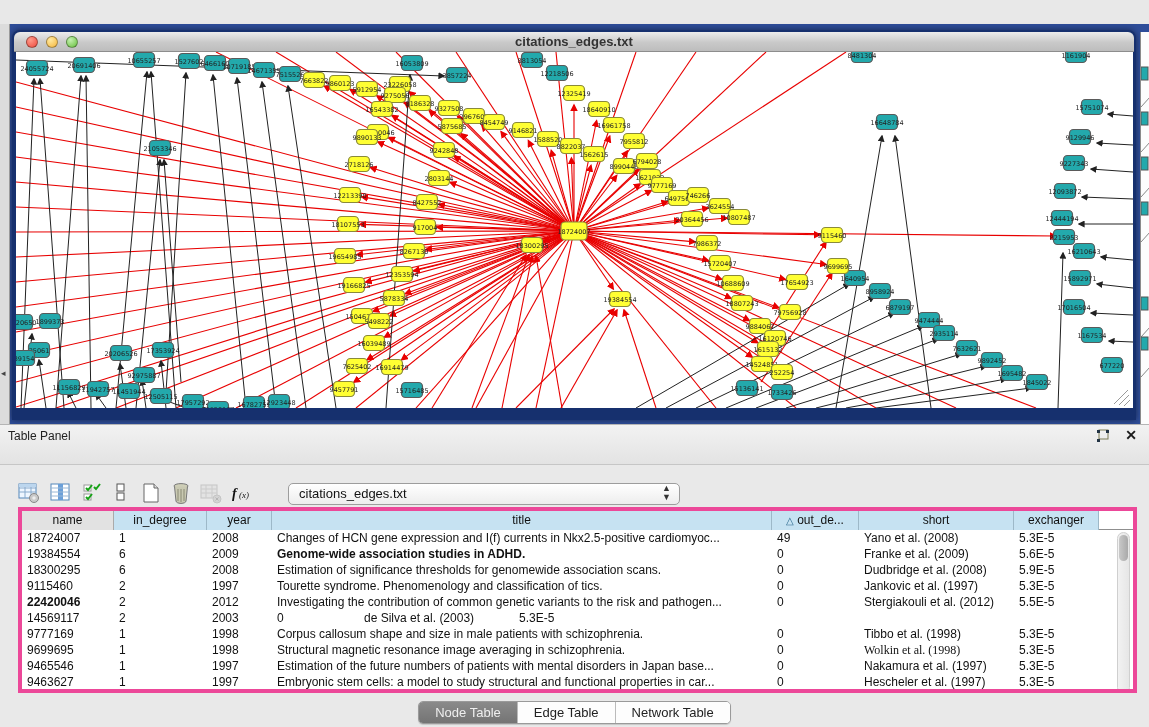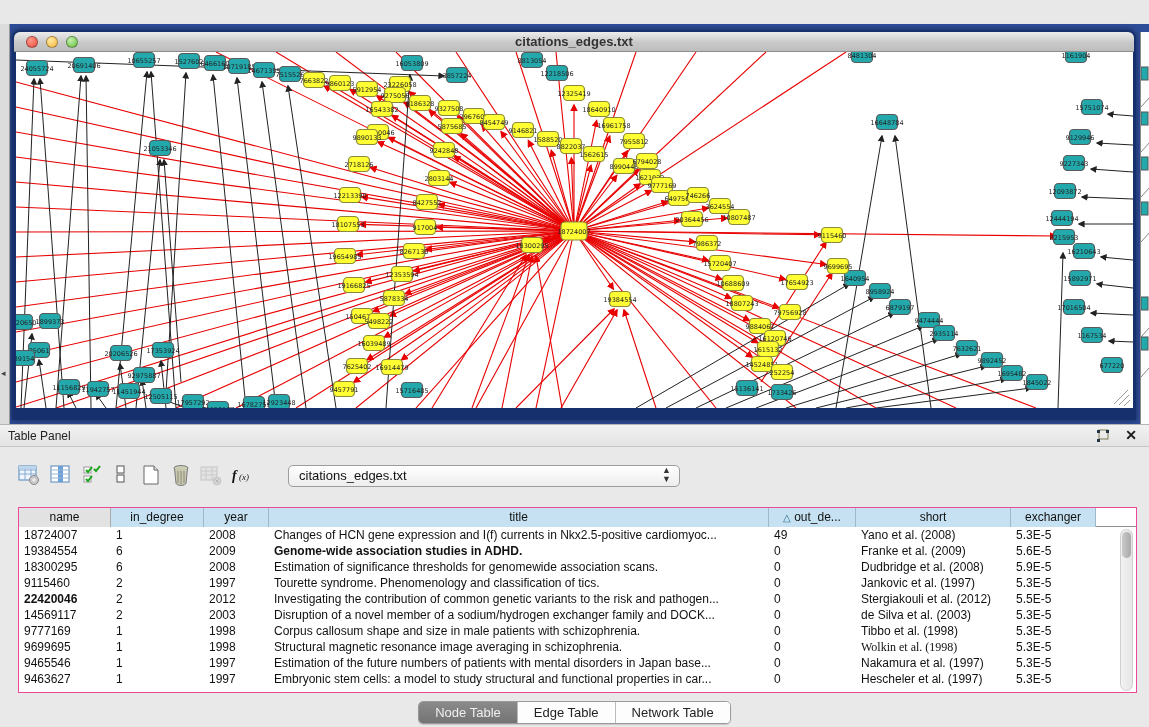--- a/index.html
+++ b/index.html
@@ -18,32 +18,32 @@
   .tl { width:12px; height:12px; border-radius:50%; margin-left:8px; border:1px solid rgba(0,0,0,.35); }
   .tl.red { background:radial-gradient(circle at 35% 30%, #ff9a8a, #ee4b3e); margin-left:12px;}
   .tl.yel { background:radial-gradient(circle at 35% 30%, #ffe9a0, #f5b63c); }
   .tl.grn { background:radial-gradient(circle at 35% 30%, #c4f0b0, #66bf3c); }
   #win-title { position:absolute; left:0; right:0; text-align:center; font-size:13px; color:#333; font-weight:bold; }
   #canvas-wrap { position:absolute; left:4px; top:22px; width:1117px; height:356px; background:#ffffff; overflow:hidden; }
   #net-svg { display:block; }
 
   
   #table-panel { position:absolute; left:0; top:400px; width:1149px; height:327px; background:#e9e9e9; border-top:1px solid #b5b5b5; }
-  #tp-header { position:relative; height:22px; background:linear-gradient(#f2f2f2,#e3e3e3); border-bottom:1px solid #c6c6c6; }
+  #tp-header { position:relative; height:40px; background:linear-gradient(#f2f2f2,#e3e3e3); border-bottom:1px solid #c6c6c6; }
   #tp-title { position:absolute; left:8px; top:4px; font-size:12px; color:#222; }
   #tp-float { position:absolute; right:38px; top:3px; width:16px; height:16px; }
   #tp-close { position:absolute; right:12px; top:2px; font-size:14px; font-weight:bold; color:#1a1a1a; cursor:default; }
 
   #tp-toolbar { position:relative; height:58px; }
   .tb-icon { position:absolute; top:14px; width:26px; height:28px; display:flex; align-items:center; justify-content:center; }
   #dd-table { position:absolute; left:288px; top:18px; width:392px; height:22px; background:linear-gradient(#ffffff,#ededed);
               border:1px solid #9d9d9d; border-radius:5px; font-size:13px; color:#111; line-height:20px; padding-left:10px; }
   #dd-arrows { position:absolute; right:8px; top:0px; font-size:9px; color:#333; line-height:9px; text-align:center; }
 
-  #tbl { position:absolute; left:18px; top:82px; width:1119px; height:186px; background:#fff; border:1px solid #ec4899; overflow:hidden; }
+  #tbl { position:absolute; left:18px; top:82px; width:1119px; height:186px; background:#fff; border:4px solid #ec4899; overflow:hidden; }
   #tbl-head { display:flex; height:19px; border-bottom:1px solid #8f8f8f; }
   .hcell { height:19px; font-size:12px; color:#111; text-align:center; line-height:18px;
            background:#c6e2f2; border-right:1px solid #9db8c8; overflow:hidden; white-space:nowrap; }
   .hcell.gray { background:#e2e2e2; border-right:1px solid #aaa; }
   .sort-glyph { color:#2d6b8f; font-size:10px; }
   .trow { display:flex; height:16px; }
   .tcell { font-size:12px; color:#111; line-height:16px; padding-left:5px; white-space:nowrap; overflow:hidden; }
   #vscroll { position:absolute; right:3px; top:21px; width:13px; height:162px; background:linear-gradient(90deg,#f2f2f2,#e6e6e6); border:1px solid #cfcfcf; border-radius:7px; }
   #vthumb { position:absolute; left:1px; top:2px; width:9px; height:26px; background:linear-gradient(90deg,#c9c9c9,#a9a9a9); border-radius:5px; }
 
@@ -870,21 +870,20 @@
             <div class="tcell" style="width: 65px;">2012</div>
             <div class="tcell" style="width: 500px;">Investigating the contribution of common genetic variants to the risk and pathogen...</div>
             <div class="tcell" style="width: 87px;">0</div>
             <div class="tcell" style="width: 155px;">Stergiakouli et al. (2012)</div>
             <div class="tcell" style="width: 85px;">5.5E-5</div>
           </div>
           <div class="trow">
             <div class="tcell" style="width: 92px;">14569117</div>
             <div class="tcell" style="width: 93px;">2</div>
             <div class="tcell" style="width: 65px;">2003</div>
-            <div class="tcell" style="width: 500px;">Disruption of a novel member of a sodium/hydrogen exchanger family and DOCK...</div>
             <div class="tcell" style="width: 87px;">0</div>
             <div class="tcell" style="width: 155px;">de Silva et al. (2003)</div>
             <div class="tcell" style="width: 85px;">5.3E-5</div>
           </div>
           <div class="trow">
             <div class="tcell" style="width: 92px;">9777169</div>
             <div class="tcell" style="width: 93px;">1</div>
             <div class="tcell" style="width: 65px;">1998</div>
             <div class="tcell" style="width: 500px;">Corpus callosum shape and size in male patients with schizophrenia.</div>
             <div class="tcell" style="width: 87px;">0</div>

